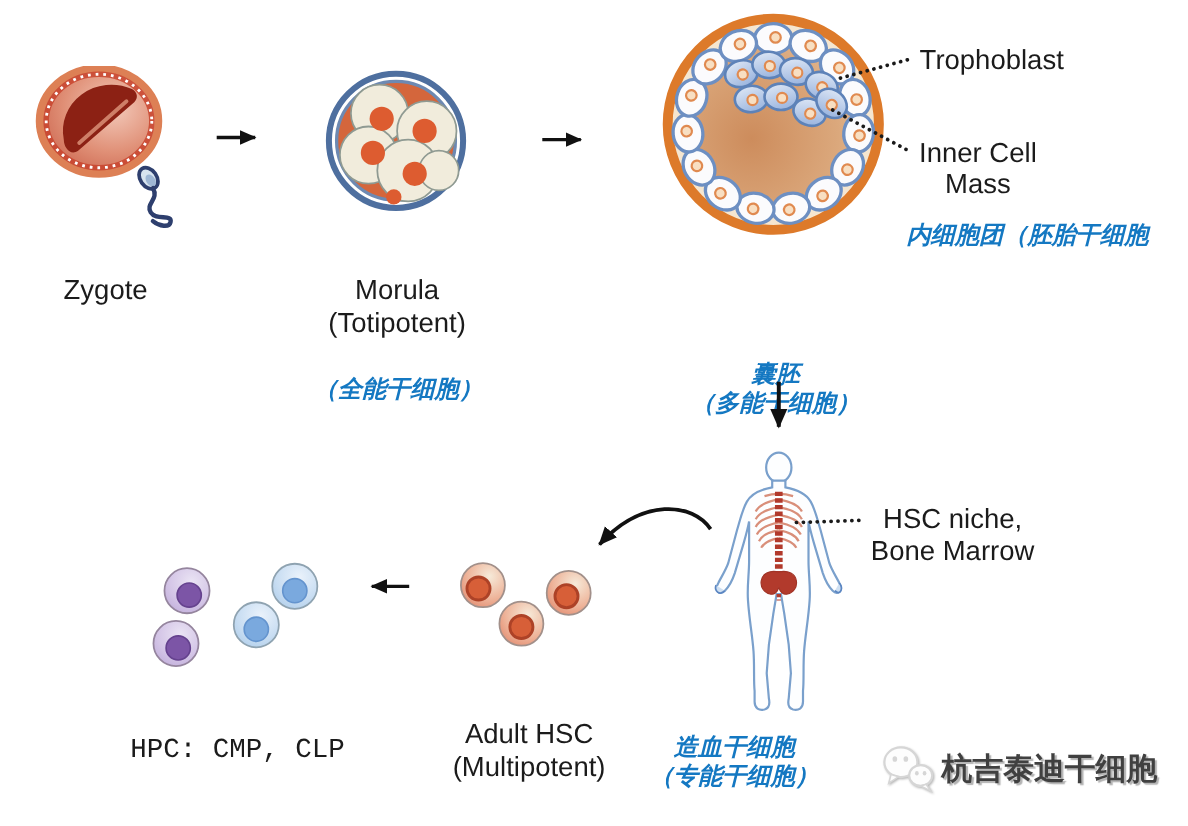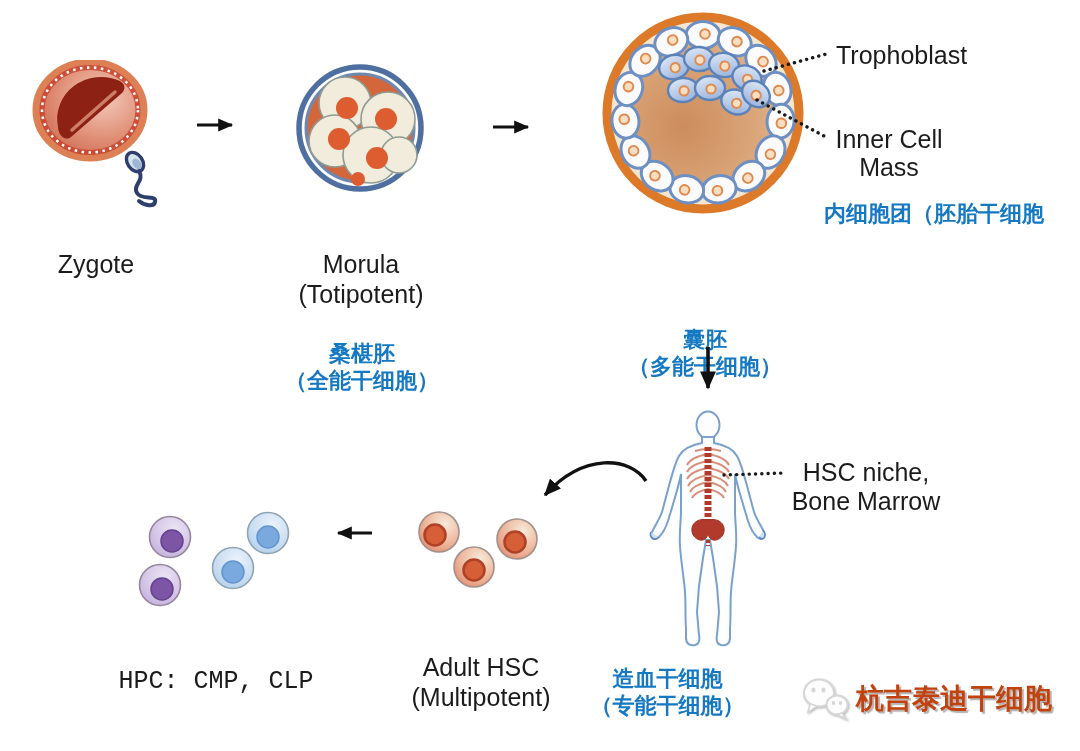--- a/index.html
+++ b/index.html
@@ -1,24 +1,24 @@
 <!DOCTYPE html>
 <html><head>
 <meta charset="utf-8">
 <style>
   html,body{margin:0;padding:0;background:#fff;}
   .canvas{position:relative;width:1080px;height:751px;background:#ffffff;overflow:hidden;
           font-family:"Liberation Sans",sans-serif;}
   .abs{position:absolute;}
   .en{font-size:25px;line-height:30px;color:#1b1b1b;text-align:center;white-space:nowrap;}
   .en-left{text-align:left;}
-  .cn{font-size:22px;line-height:27px;font-weight:700;color:#1478c2;text-align:center;white-space:nowrap;}
+  .cn{font-size:22px;line-height:27px;font-weight:700;color:#1478c2;text-align:center;white-space:nowrap;font-style:italic;}
   .cn-left{text-align:left;}
   .wm{display:flex;align-items:center;gap:6px;}
-  .wm-text{font-size:28px;font-weight:700;color:#c2410c;
+  .wm-text{font-size:28px;font-weight:700;color:#404040;
            text-shadow:2px 2px 1px #b3b3b3, -1px -1px 0 #ffffff;white-space:nowrap;}
   svg{display:block;}
   .overlay{pointer-events:none;}
 </style>
 </head>
 <body>
 
 <div class="canvas">
 
   <svg class="abs" style="left:18px;top:60px;" width="170" height="152" viewBox="0 0 170 152">
@@ -196,21 +196,20 @@
     </g>
   </svg>
 
   <div class="abs en" style="left:26px;top:249px;width:140px;">Zygote</div>
 
   <div class="abs en" style="left:286px;top:249px;width:150px;">
     <div>Morula</div>
     <div>(Totipotent)</div>
   </div>
   <div class="abs cn" style="left:282px;top:340px;width:160px;">
-    <div>桑椹胚</div>
     <div>（全能干细胞）</div>
   </div>
 
   <div class="abs cn" style="left:625px;top:326px;width:160px;">
     <div>囊胚</div>
     <div>（多能干细胞）</div>
   </div>
 
   <div class="abs en en-left" style="left:836px;top:40px;">Trophoblast</div>
 

